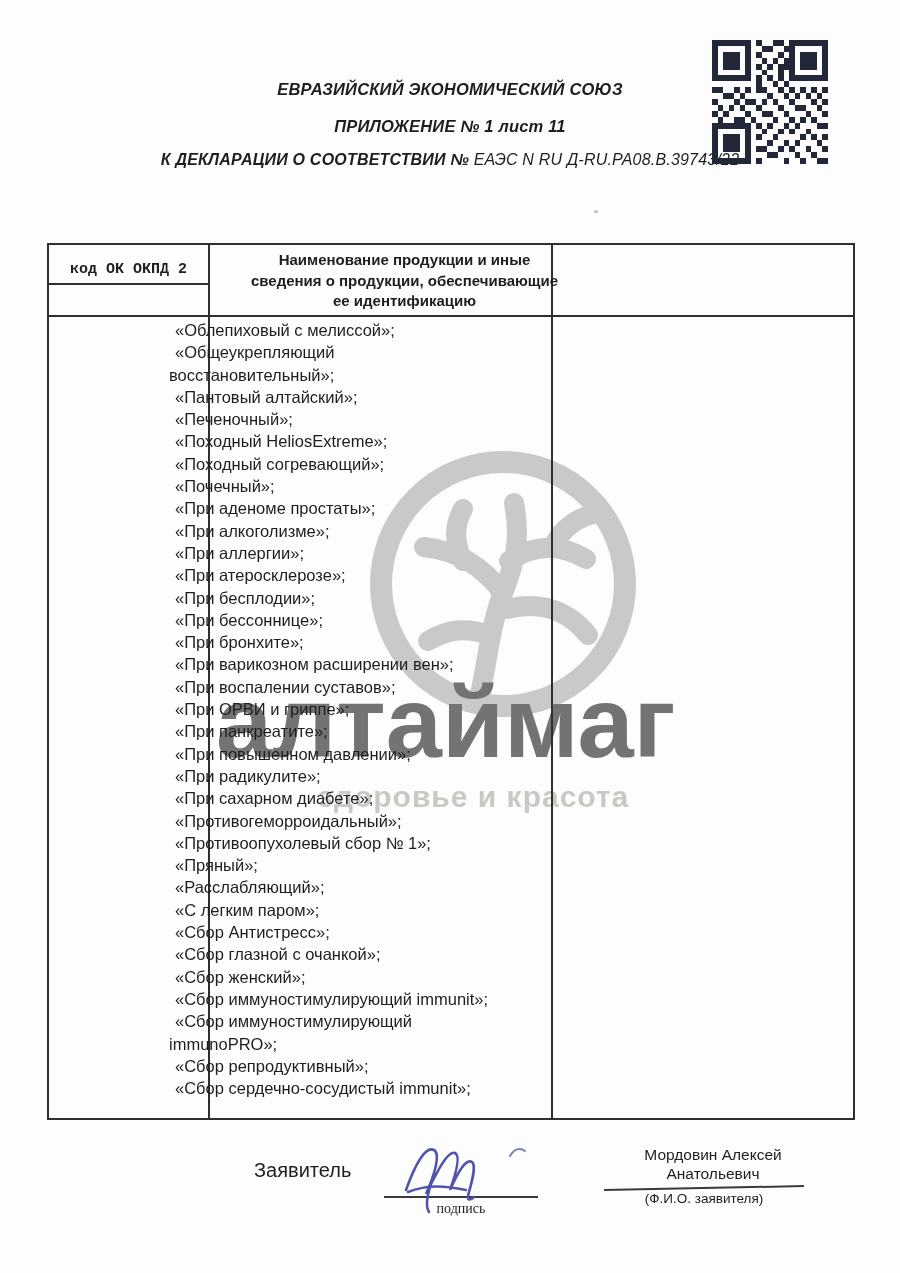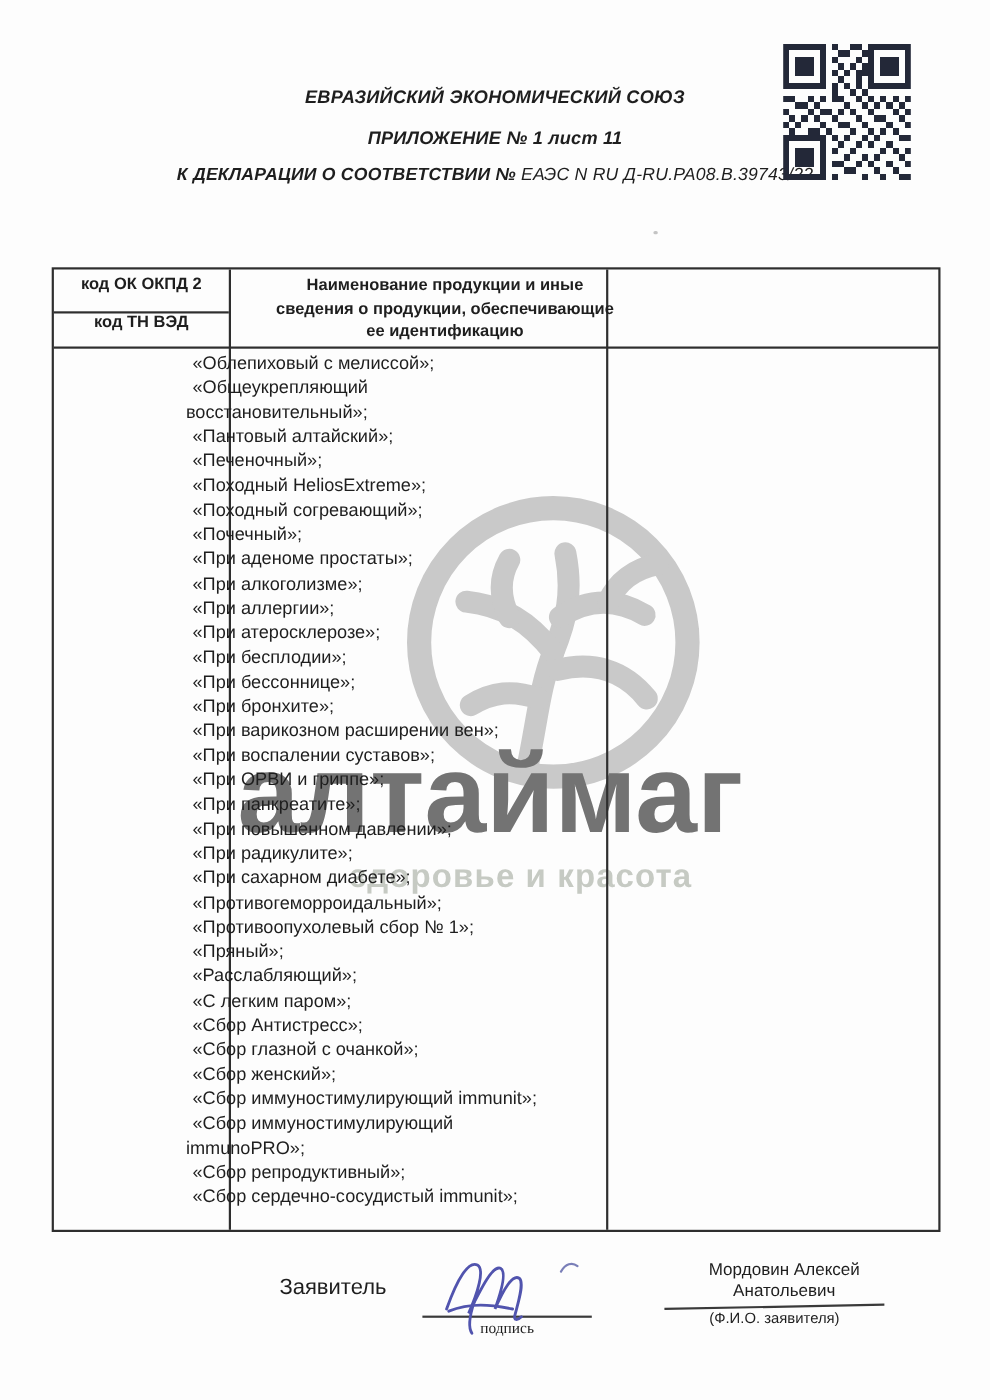--- a/index.html
+++ b/index.html
@@ -23,21 +23,21 @@
   .wm-brand{left:216px;top:672px;font-size:101px;font-weight:bold;letter-spacing:0;color:#737373;line-height:1;white-space:nowrap;text-align:center;}
   .wm-tagline{left:318px;top:782px;font-size:30px;font-weight:bold;letter-spacing:1px;color:#c6cac3;line-height:1;white-space:nowrap;}
   
   .tbl{left:47px;top:243px;width:808px;height:877px;border:2px solid #2e2e2e;box-sizing:border-box;z-index:2;background:transparent;}
   .vline{position:absolute;top:0;bottom:0;width:2px;background:#2e2e2e;}
   .vlineA{left:159px;}
   .vlineB{left:502px;}
   .hdr-bottom{position:absolute;left:0;right:0;top:70px;height:2px;background:#2e2e2e;}
   .th{position:absolute;top:0;font-weight:bold;font-size:15px;text-align:center;line-height:20.5px;}
   .th1{left:0;width:159px;}
-  .th1 .t{padding-top:4px;}
+  .th1 .t{padding-top:15px;font-family:Liberation Mono, monospace;}
   .th1 .sep{position:absolute;left:0;right:0;top:38px;height:2px;background:#2e2e2e;}
   .th1 .b{padding-top:13px;}
   .th2{left:161px;width:341px;padding-top:5px;box-sizing:border-box;padding-left:8px;padding-right:8px;margin-left:24px;}
   .th3{left:504px;width:304px;padding-top:6px;box-sizing:border-box;padding-left:6px;padding-right:6px;}
   .products{position:absolute;left:116px;top:74px;width:334px;font-size:16.5px;line-height:22.3px;}
   .product-item{white-space:pre-wrap;padding-left:4px;text-indent:6px;}
   .cell-empty{position:absolute;top:72px;bottom:0;}
   .cell-okpd{left:0;width:159px;}
   .cell-doc{left:504px;right:0;}
   
@@ -88,21 +88,20 @@
   </div>
 
   <div class="abs tbl">
     <div class="vline vlineA"></div>
     <div class="vline vlineB"></div>
     <div class="hdr-bottom"></div>
 
     <div class="th th1">
       <div class="t">код ОК ОКПД 2</div>
       <div class="sep"></div>
-      <div class="b">код ТН ВЭД</div>
     </div>
     <div class="th th2">Наименование продукции и иные сведения о продукции, обеспечивающие ее идентификацию</div>
 
     <div class="cell-empty cell-okpd"></div>
     <div class="cell-empty cell-doc"></div>
 
     <div class="products">
       <div class="product-item">«Облепиховый с мелиссой»;</div>
       <div class="product-item">«Общеукрепляющий
 восстановительный»;</div>

